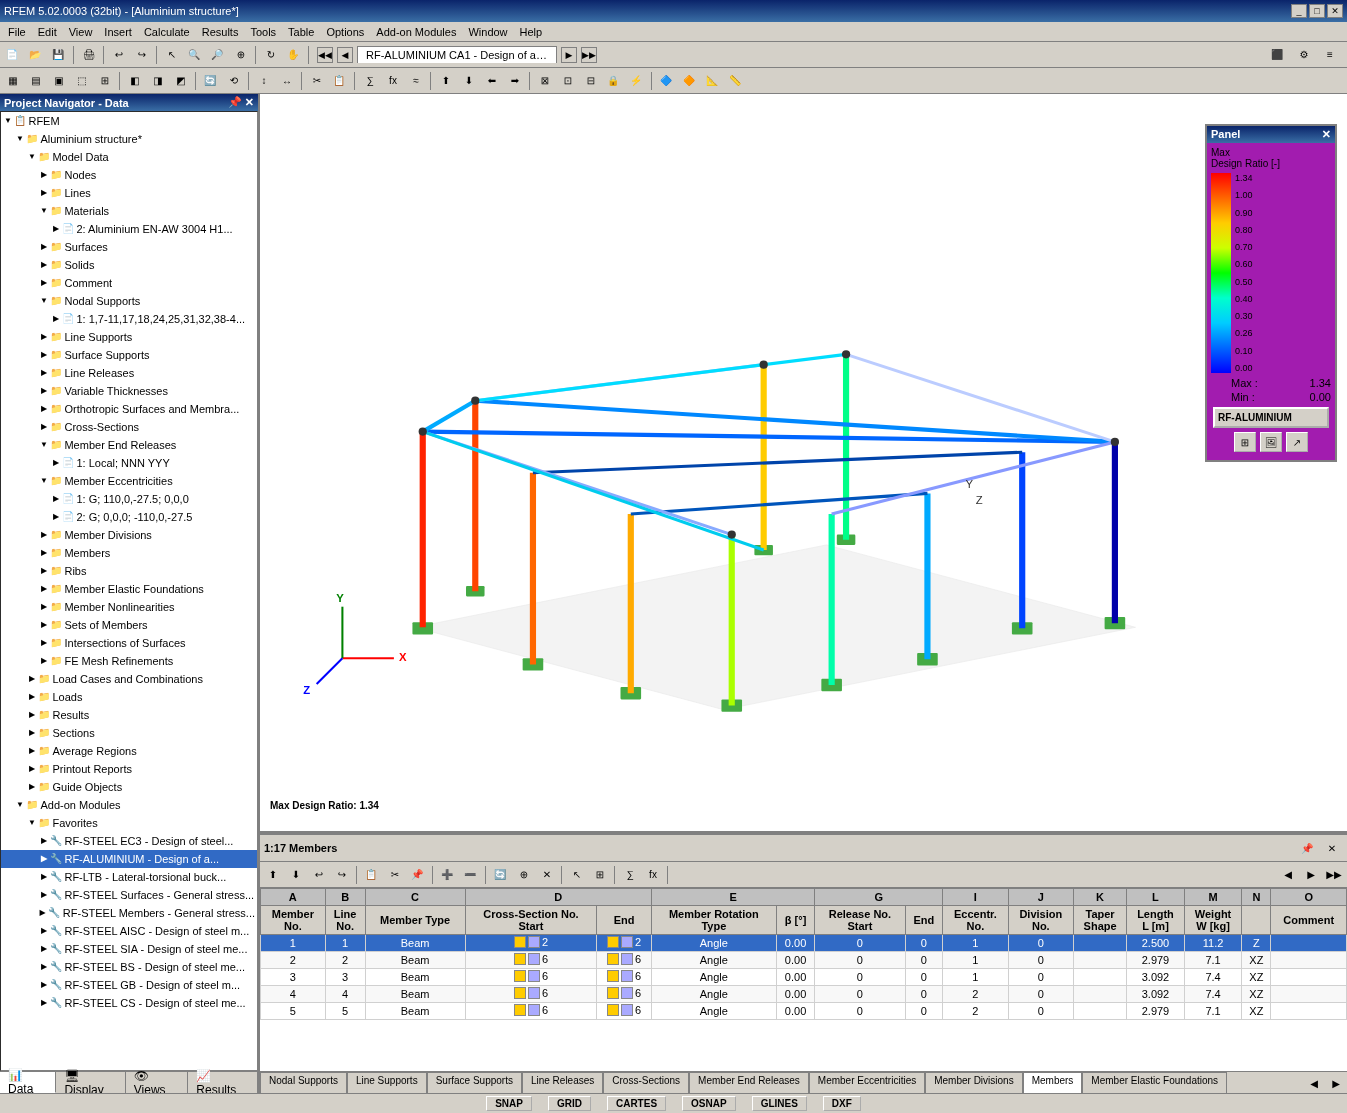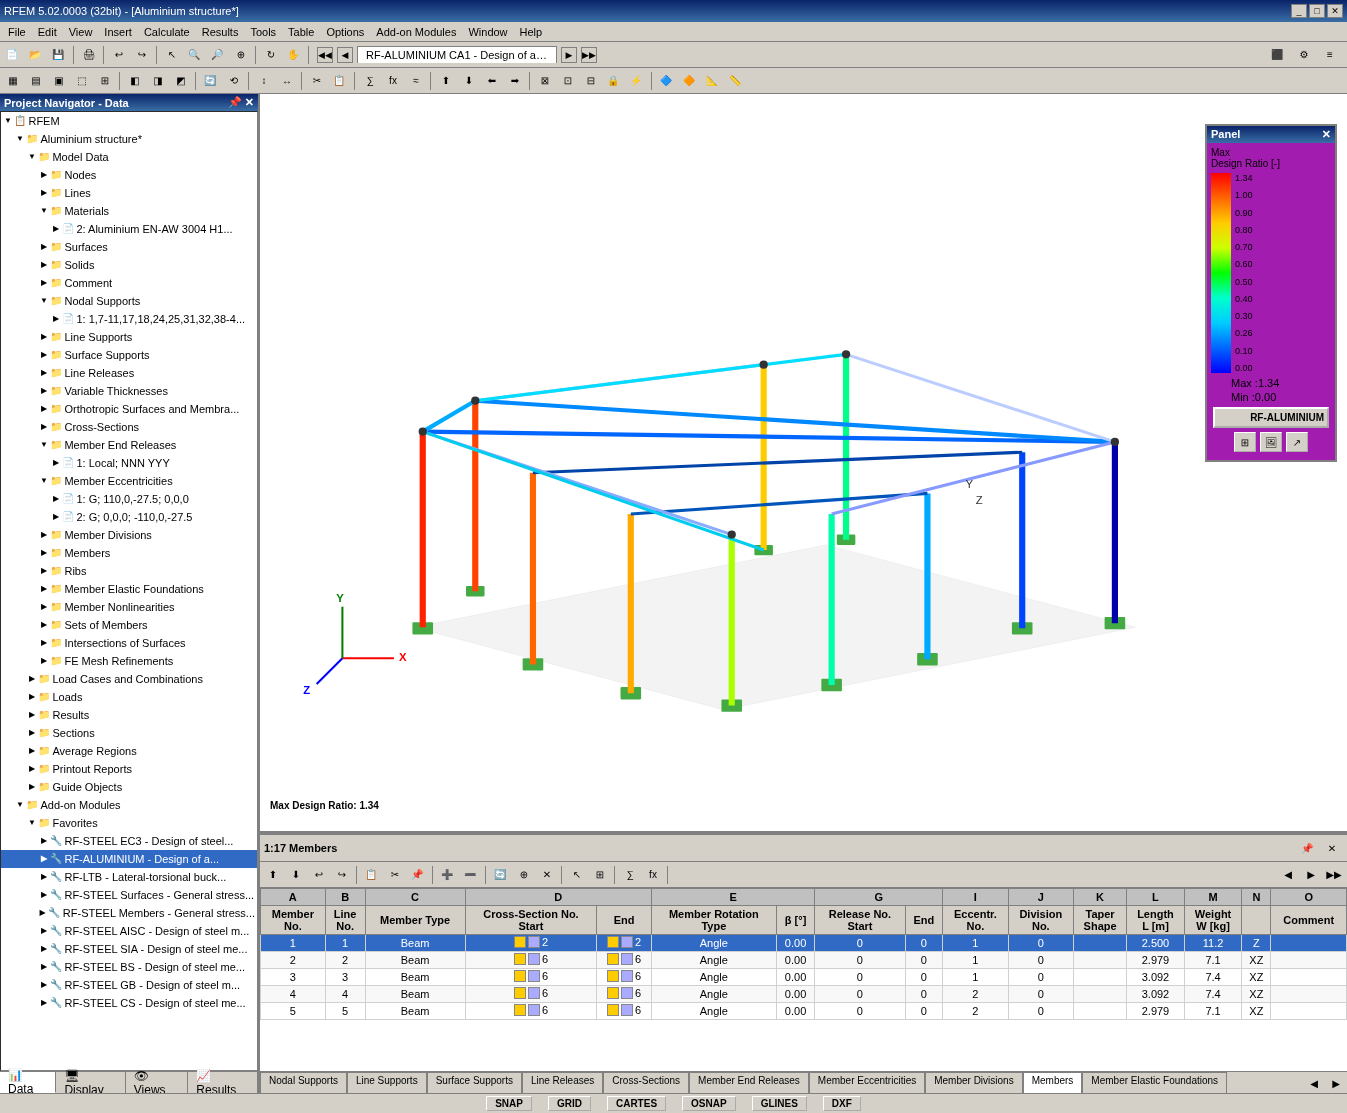--- a/index.html
+++ b/index.html
@@ -182,26 +182,26 @@
       background: linear-gradient(to bottom, #ff0000, #ff6600, #ffcc00, #ccff00, #00ff00, #00ffcc, #00ccff, #0066ff, #0000ff);
     }
     #color-labels {
       display: flex;
       flex-direction: column;
       justify-content: space-between;
       margin-left: 4px;
       height: 200px;
     }
     .color-label { font-size: 9px; }
-    .panel-stat { display: flex; margin: 2px 0; font-size: 10px; padding-left: 20px; }
+    .panel-stat { display: flex; justify-content: space-between; margin: 2px 0; font-size: 10px; padding-left: 20px; }
     #panel-button {
       background: #d4d0c8;
       border: 2px outset #ffffff;
       padding: 3px;
-      text-align: right;
+      text-align: left;
       cursor: pointer;
       margin: 4px 2px;
       font-weight: bold;
       font-size: 10px;
     }
     #panel-icons { display: flex; justify-content: center; gap: 4px; margin: 4px 0; }
     .panel-icon { width: 22px; height: 20px; background: #d4d0c8; border: 1px outset #ffffff; display: flex; align-items: center; justify-content: center; cursor: pointer; font-size: 10px; }
 
     
     #structure-svg {

